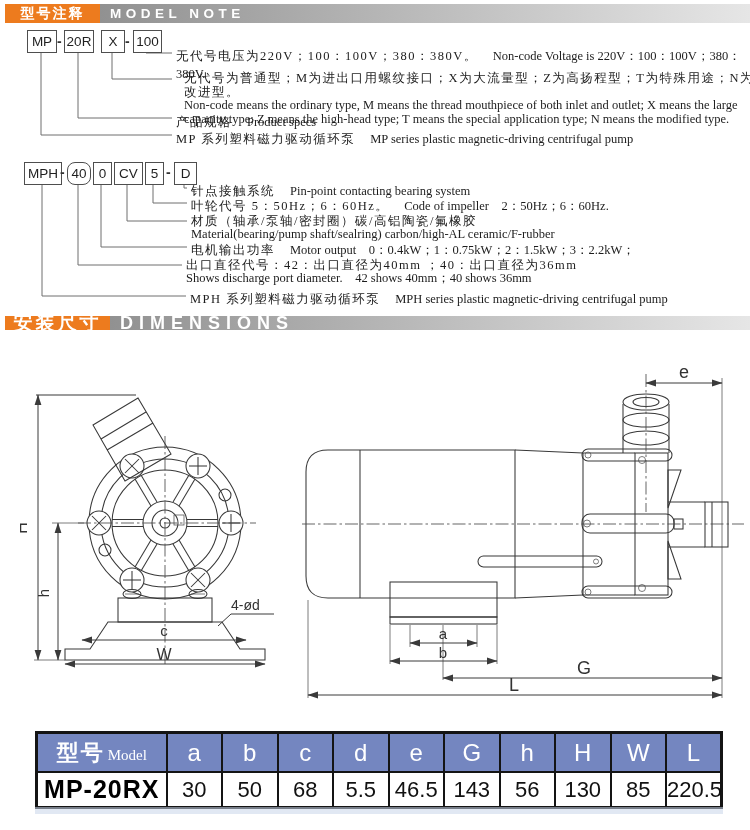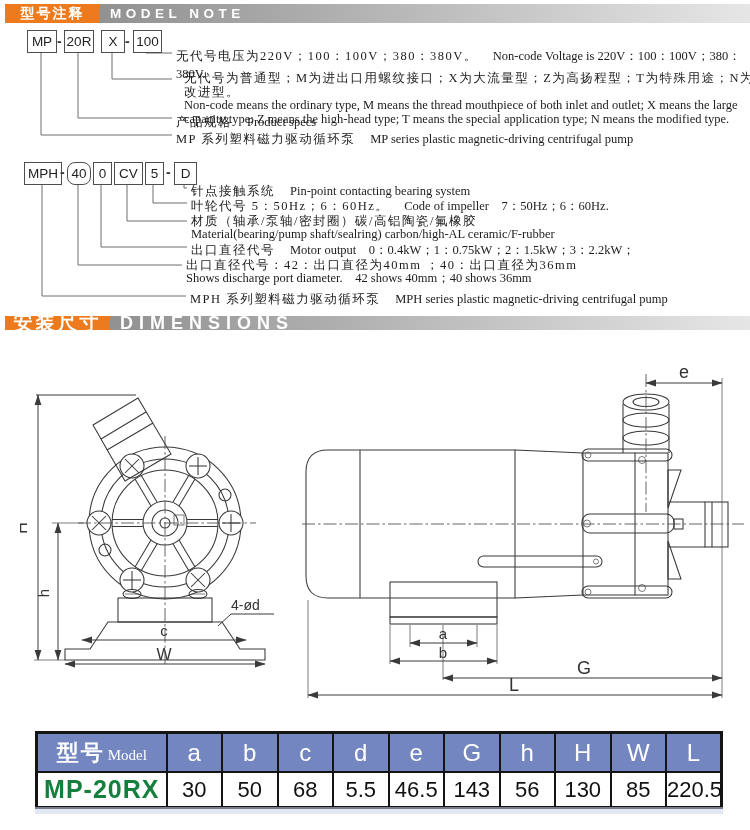--- a/index.html
+++ b/index.html
@@ -44,21 +44,21 @@
 
   
   .dim-table{position:absolute;left:35px;top:731px;width:688px;border-collapse:collapse;
     table-layout:fixed;border:3px solid #141414;}
   .dim-table th,.dim-table td{border:2px solid #141414;text-align:center;padding:0;}
   .dim-table thead th{background:#7486C0;color:#fff;height:37px;font-weight:normal;font-size:24px;}
   .dim-table .model-th{font-weight:bold;}
   .dim-table .m-cn{font-size:22px;letter-spacing:2px;}
   .dim-table .m-en{font-family:Liberation Serif, serif;font-size:15px;font-weight:normal;margin-left:3px;}
   .dim-table tbody td{background:#fff;height:33px;font-size:22px;color:#111;}
-  .dim-table .model-td{color:#15803d;font-weight:bold;font-size:25px;letter-spacing:1px;}
+  .dim-table .model-td{color:#000000;font-weight:bold;font-size:25px;letter-spacing:1px;}
   .table-shadow{position:absolute;left:35px;top:807px;width:688px;height:7px;background:#c9d5ea;opacity:.55;}
 </style>
 </head>
 <body>
 
 <div class="page">
 
   <div class="sec-hdr hdr1">
     <div class="hcn">型号注释</div>
     <div class="hen">MODEL NOTE</div>
@@ -106,28 +106,28 @@
   <div class="code-box" style="left:93px;top:162px;width:17px;">0</div>
   <div class="code-box" style="left:114px;top:162px;width:27px;">CV</div>
   <div class="code-box" style="left:145px;top:162px;width:17px;">5</div>
   <div class="code-dash" style="left:166px;top:164px;">-</div>
   <div class="code-box" style="left:174px;top:162px;width:21px;">D</div>
 
   <div class="note inline" style="left:191px;top:181px;">
     <span class="cn">针点接触系统</span><span class="en">Pin-point contacting bearing system</span>
   </div>
   <div class="note inline" style="left:191px;top:196px;">
-    <span class="cn">叶轮代号 5：50Hz；6：60Hz。</span><span class="en">Code of impeller　7：50Hz；6：60Hz.</span>
+    <span class="cn">叶轮代号 5：50Hz；6：60Hz。</span><span class="en">Code of impeller　2：50Hz；6：60Hz.</span>
   </div>
   <div class="note stacked" style="left:191px;top:214px;">
     <span class="cn">材质（轴承/泵轴/密封圈）碳/高铝陶瓷/氟橡胶</span>
       <span class="en">Material(bearing/pump shaft/sealring) carbon/high-AL ceramic/F-rubber</span>
   </div>
   <div class="note inline" style="left:191px;top:240px;">
-    <span class="cn">出口直径代号</span><span class="en">Motor output　0：0.4kW；1：0.75kW；2：1.5kW；3：2.2kW；</span>
+    <span class="cn">电机输出功率</span><span class="en">Motor output　0：0.4kW；1：0.75kW；2：1.5kW；3：2.2kW；</span>
   </div>
   <div class="note stacked" style="left:186px;top:258px;">
     <span class="cn">出口直径代号：42：出口直径为40mm ；40：出口直径为36mm</span>
       <span class="en">Shows discharge port diameter.　42 shows 40mm；40 shows 36mm</span>
   </div>
   <div class="note inline" style="left:190px;top:289px;">
     <span class="cn">MPH 系列塑料磁力驱动循环泵</span><span class="en">MPH series plastic magnetic-driving centrifugal pump</span>
   </div>
 
   <div class="sec-hdr hdr2">

